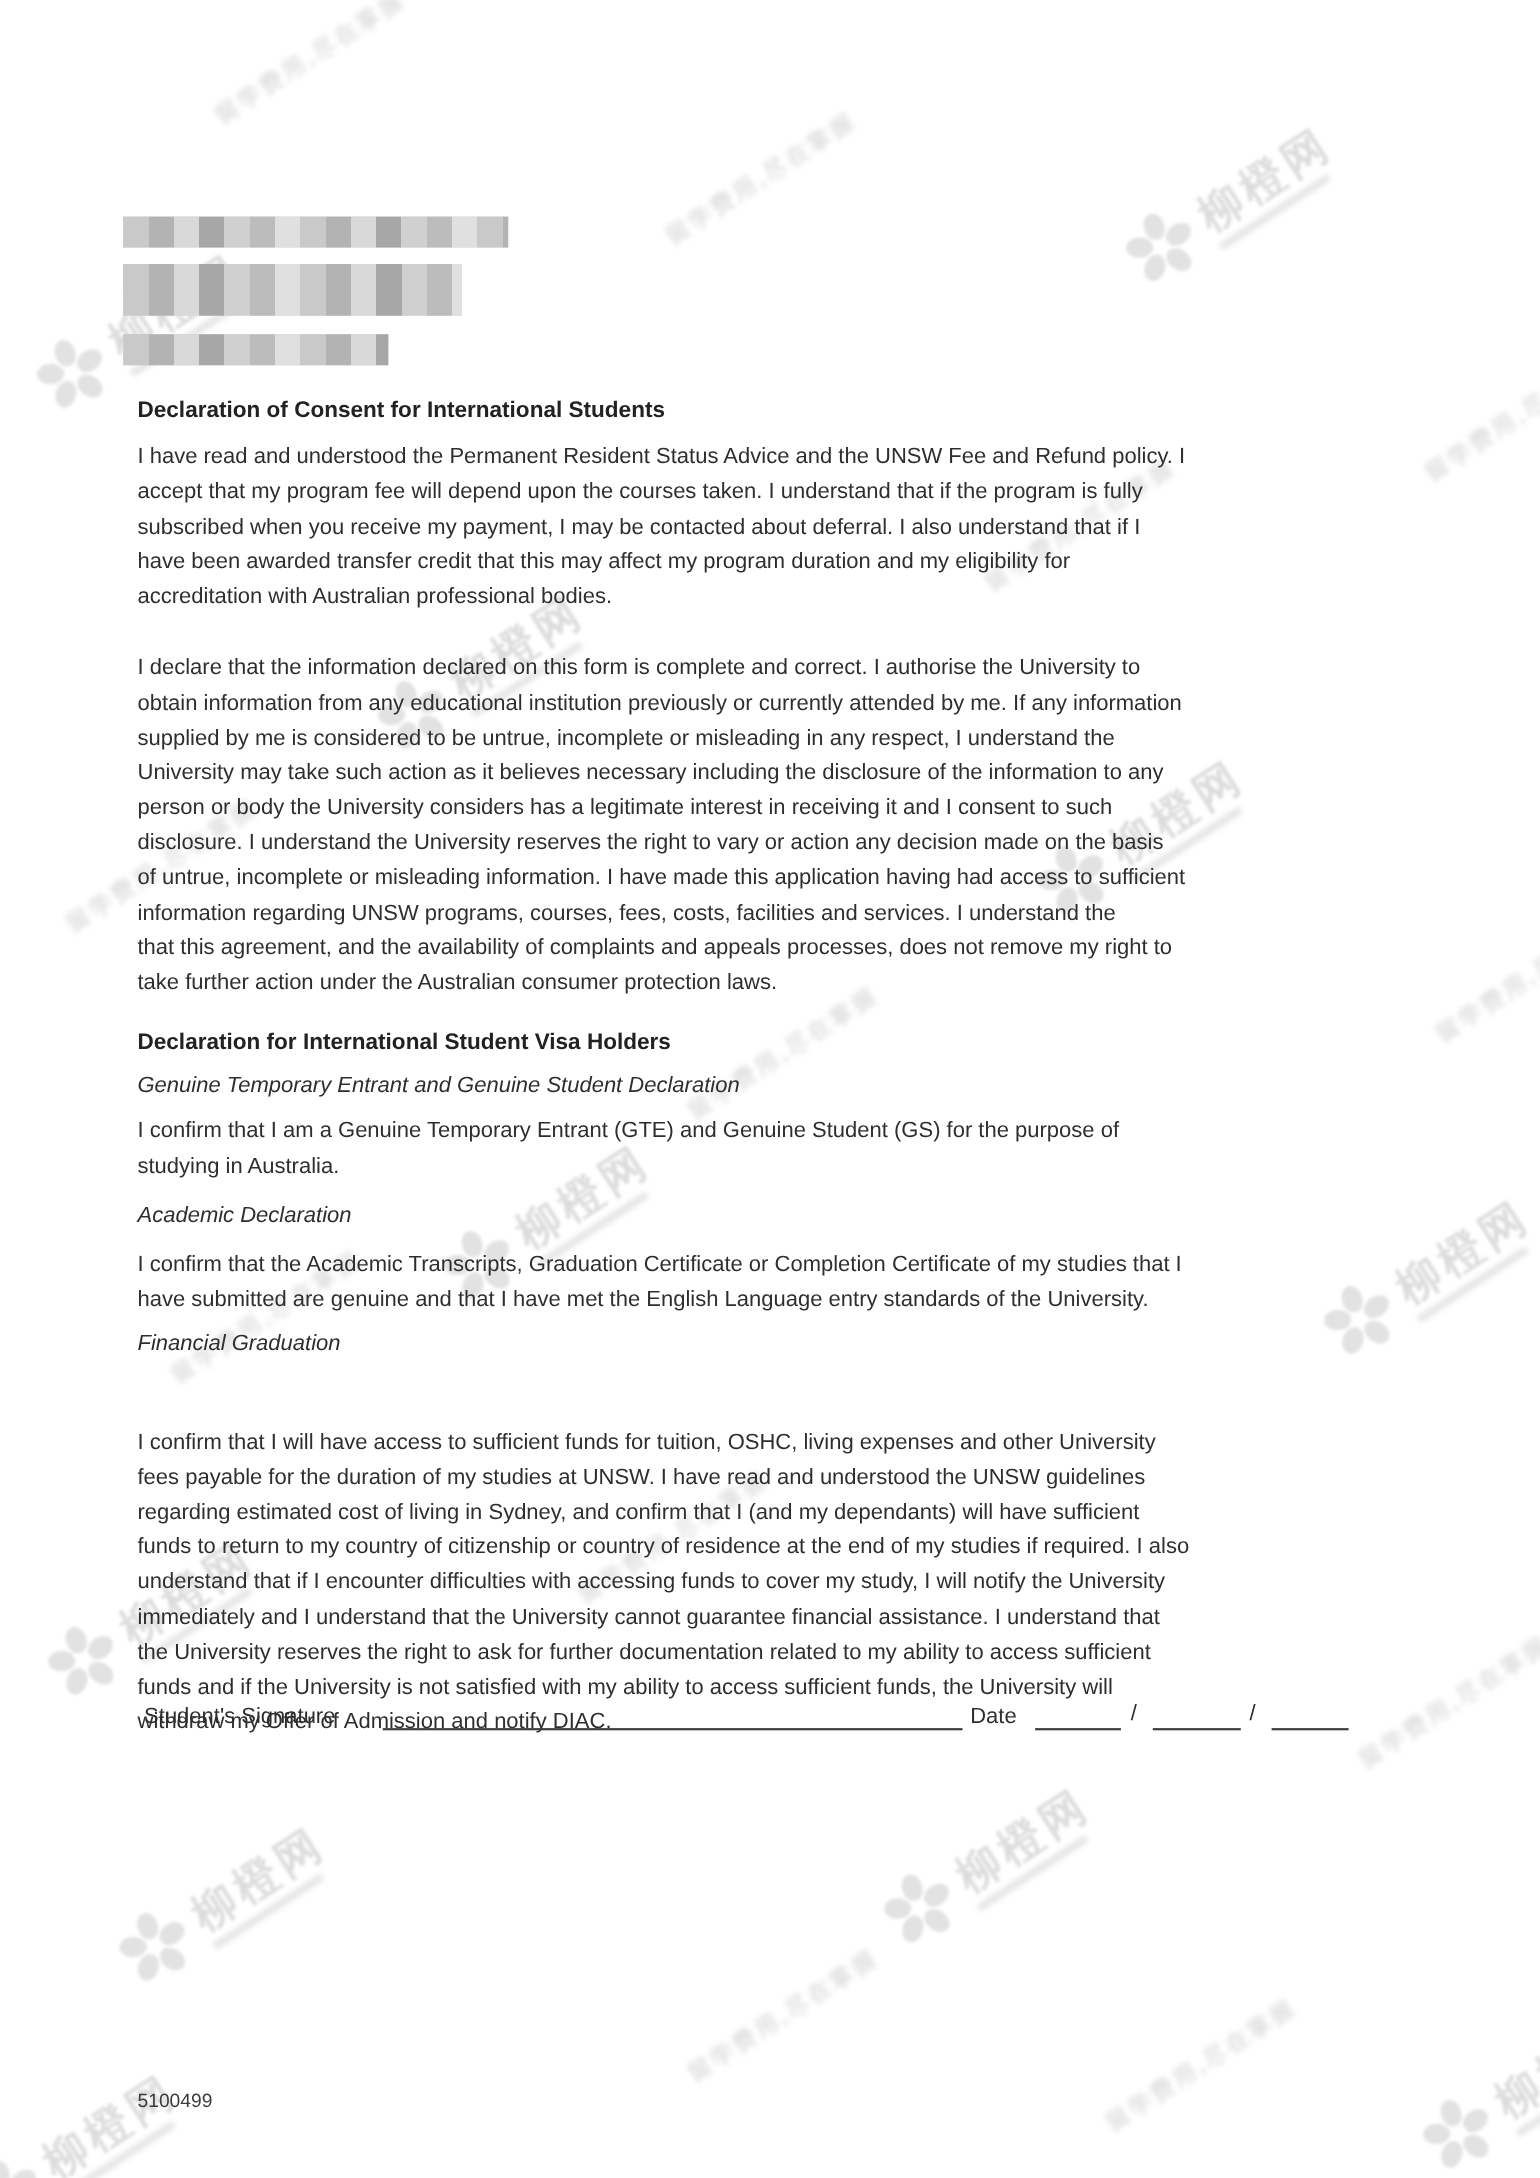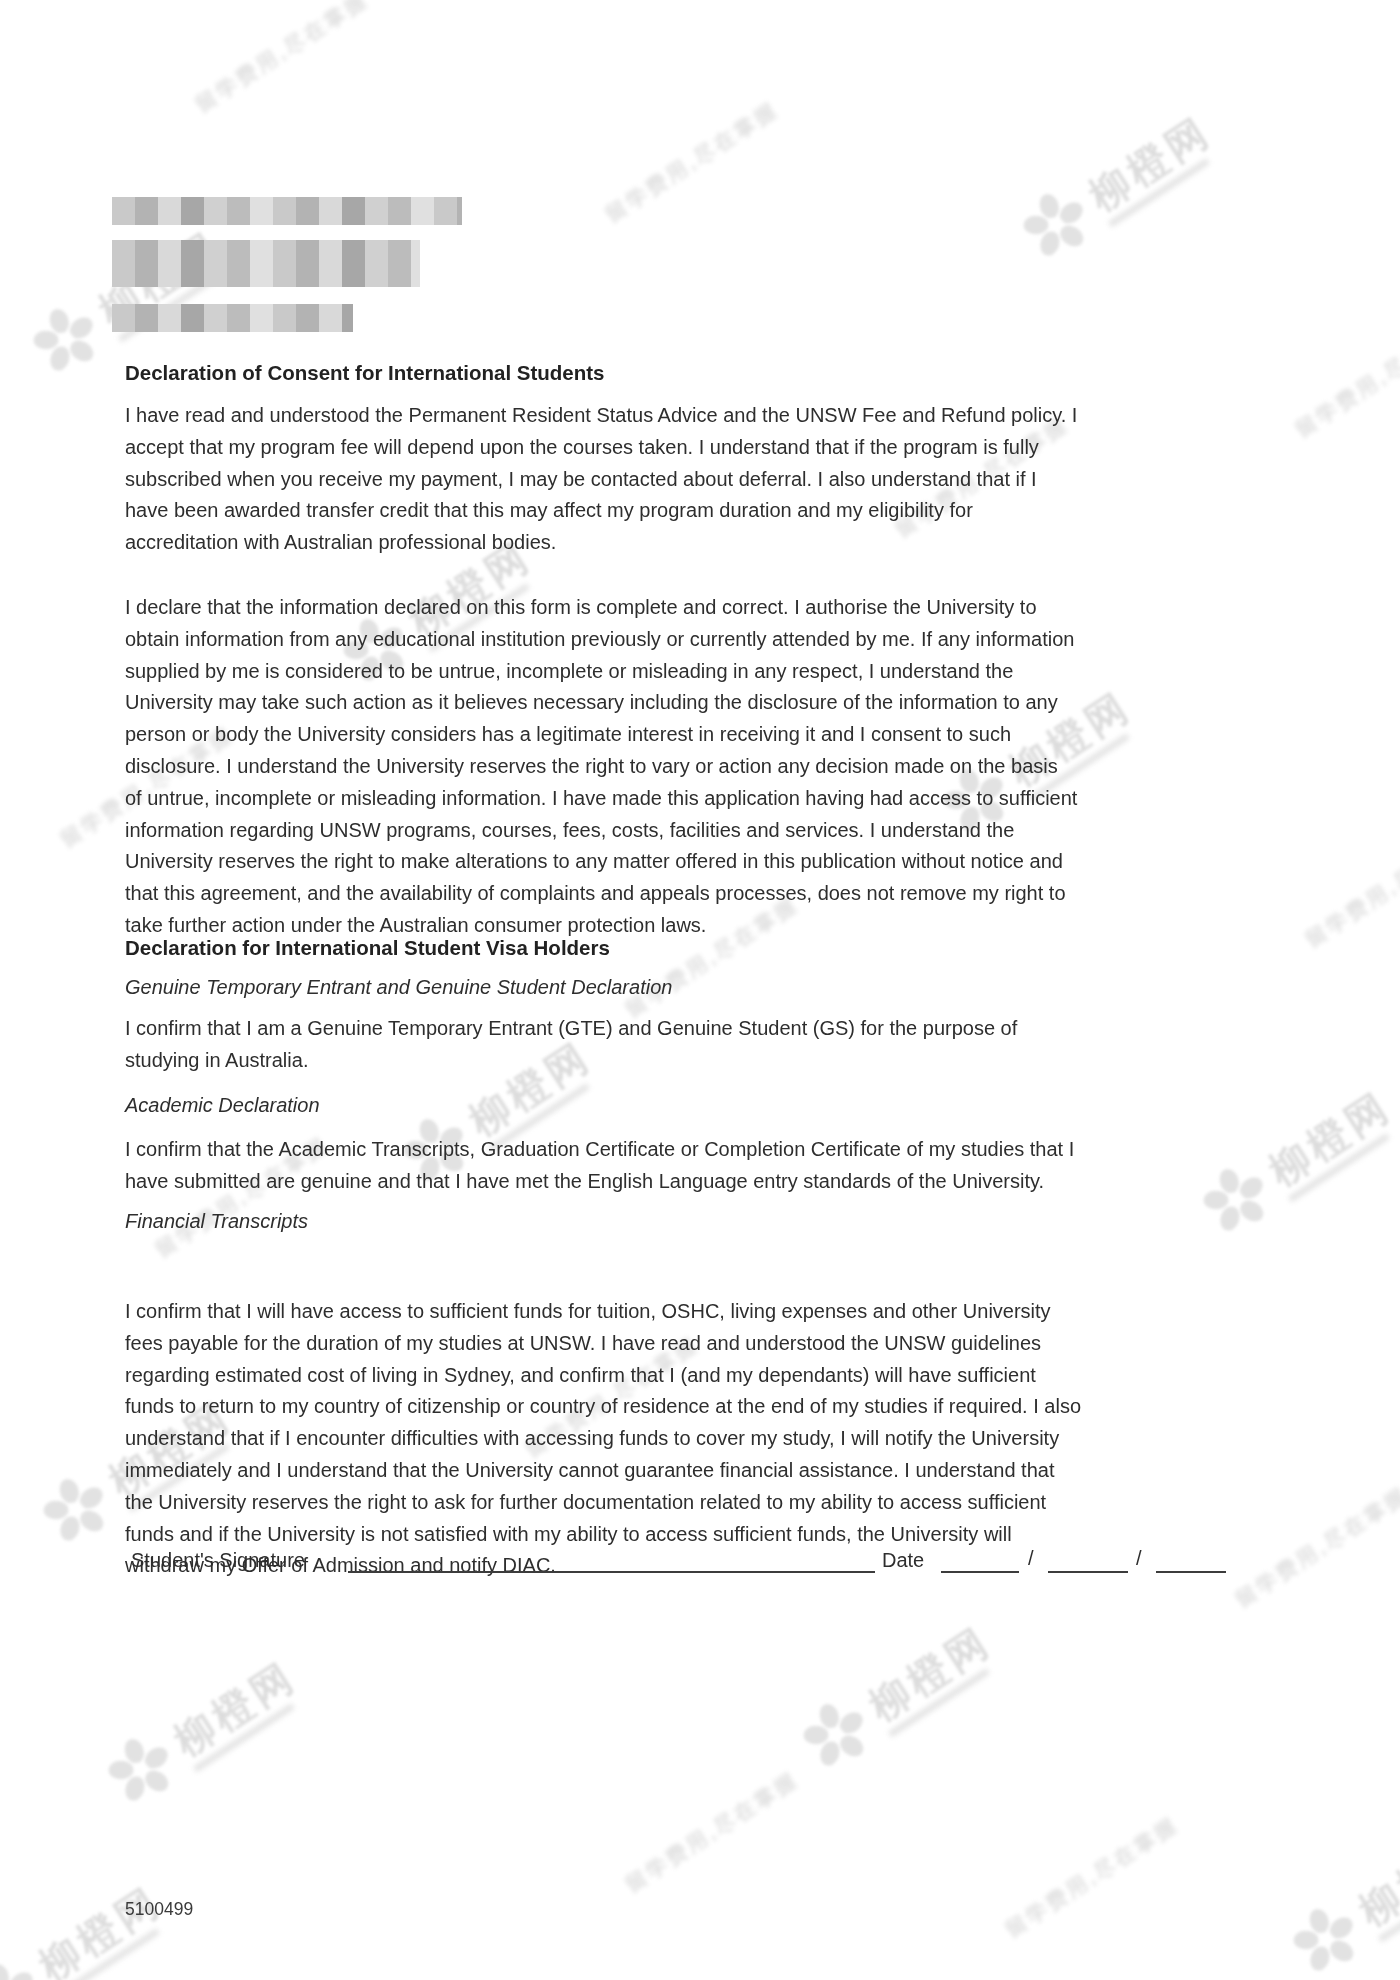--- a/index.html
+++ b/index.html
@@ -251,42 +251,41 @@
 
   <div class="para content-el" style="left:125px;top:574px;margin-top:18px;">
       <div>I declare that the information declared on this form is complete and correct. I authorise the University to</div>
       <div>obtain information from any educational institution previously or currently attended by me. If any information</div>
       <div>supplied by me is considered to be untrue, incomplete or misleading in any respect, I understand the</div>
       <div>University may take such action as it believes necessary including the disclosure of the information to any</div>
       <div>person or body the University considers has a legitimate interest in receiving it and I consent to such</div>
       <div>disclosure. I understand the University reserves the right to vary or action any decision made on the basis</div>
       <div>of untrue, incomplete or misleading information. I have made this application having had access to sufficient</div>
       <div>information regarding UNSW programs, courses, fees, costs, facilities and services. I understand the</div>
-      <div>University reserves the right to make alterations to any matter offered in this publication without notice and</div>
       <div>that this agreement, and the availability of complaints and appeals processes, does not remove my right to</div>
       <div>take further action under the Australian consumer protection laws.</div>
     </div>
 
   <h1 class="doc-h content-el" style="left:125px;top:935px;">Declaration for International Student Visa Holders</h1>
 
   <div class="subhead content-el" style="left:125px;top:974px;">Genuine Temporary Entrant and Genuine Student Declaration</div>
 
   <div class="para content-el" style="left:125px;top:1013px;">
       <div>I confirm that I am a Genuine Temporary Entrant (GTE) and Genuine Student (GS) for the purpose of</div>
       <div>studying in Australia.</div>
     </div>
 
   <div class="subhead content-el" style="left:125px;top:1092px;">Academic Declaration</div>
 
   <div class="para content-el" style="left:125px;top:1134px;">
       <div>I confirm that the Academic Transcripts, Graduation Certificate or Completion Certificate of my studies that I</div>
       <div>have submitted are genuine and that I have met the English Language entry standards of the University.</div>
     </div>
 
-  <div class="subhead content-el" style="left:125px;top:1208px;">Financial Transcripts</div>
+  <div class="subhead content-el" style="left:125px;top:1208px;">Financial Graduation</div>
 
   <div class="para content-el" style="left:125px;top:1248px;margin-top:48px;">
       <div>I confirm that I will have access to sufficient funds for tuition, OSHC, living expenses and other University</div>
       <div>fees payable for the duration of my studies at UNSW. I have read and understood the UNSW guidelines</div>
       <div>regarding estimated cost of living in Sydney, and confirm that I (and my dependants) will have sufficient</div>
       <div>funds to return to my country of citizenship or country of residence at the end of my studies if required. I also</div>
       <div>understand that if I encounter difficulties with accessing funds to cover my study, I will notify the University</div>
       <div>immediately and I understand that the University cannot guarantee financial assistance. I understand that</div>
       <div>the University reserves the right to ask for further documentation related to my ability to access sufficient</div>
       <div>funds and if the University is not satisfied with my ability to access sufficient funds, the University will</div>

